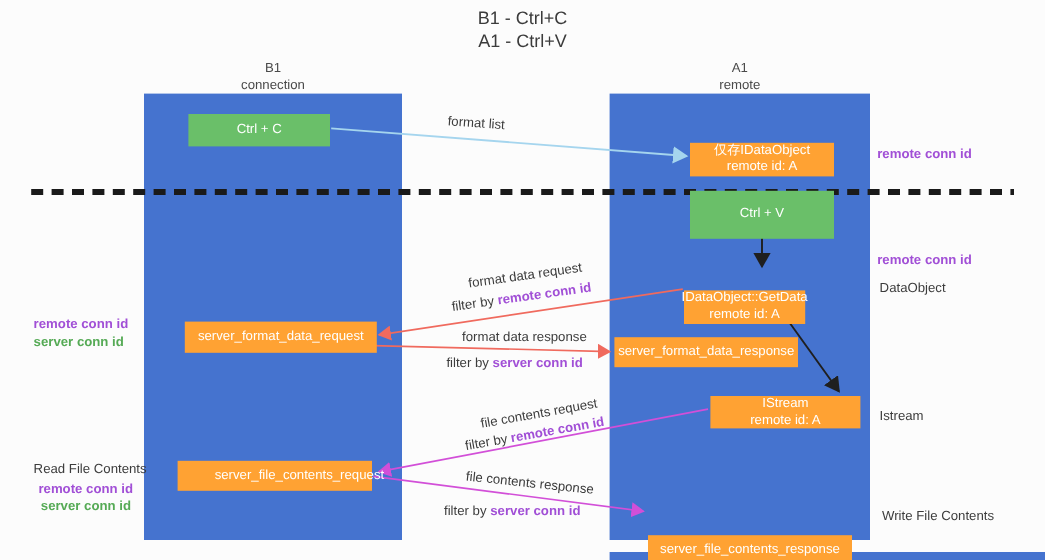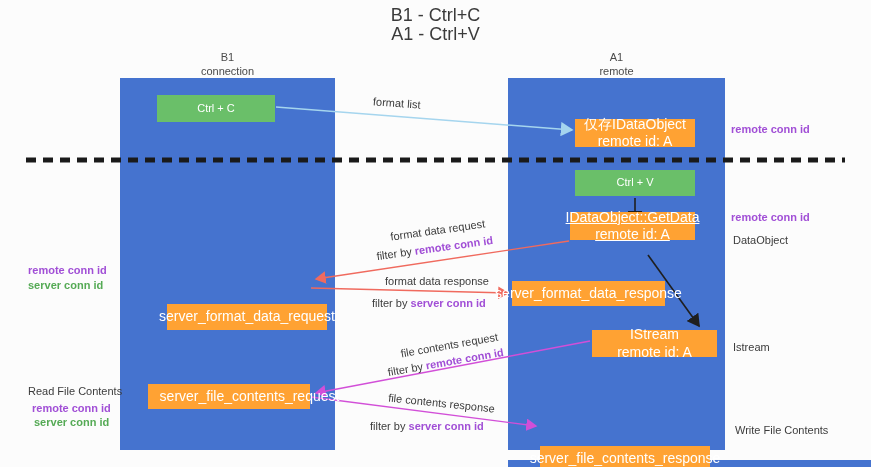--- a/index.html
+++ b/index.html
@@ -9,21 +9,21 @@
     position: relative;
     width: 871px;
     height: 467px;
     background: #fcfcfc;
     overflow: hidden;
   }
   .title {
     position: absolute;
     top: 6px; left: 0; width: 100%;
     text-align: center;
-    font-size: 18px;
+    font-size: 15px;
     color: #3b3b3b;
     line-height: 19px;
   }
   .colhead {
     position: absolute;
     text-align: center;
     font-size: 11px;
     color: #4a4a4a;
     line-height: 14px;
   }
@@ -36,21 +36,21 @@
     display: flex;
     flex-direction: column;
     align-items: center;
     justify-content: center;
     color: #fff;
     text-align: center;
     line-height: 1.25;
     white-space: nowrap;
   }
   .node.green { background: var(--green); font-size: 11px; }
-  .node.orange { background: var(--orange); font-size: 14px; }
+  .node.orange { background: var(--orange); font-size: 11px; }
   .lbl {
     position: absolute;
     font-size: 11px;
     color: #3c3c3c;
     white-space: nowrap;
   }
   .purple { color: var(--purple); font-weight: bold; }
   .greentxt { color: var(--green_text); font-weight: bold; }
   svg.overlay {
     position: absolute;
@@ -119,30 +119,30 @@
 
   <div class="node green" style="left:157px; top:95px; width:118px; height:27px;">
     <span>Ctrl + C</span>
   </div>
 
   <div class="node orange" style="left:575px; top:119px; width:120px; height:28px;">
     <span>仅存IDataObject</span>
     <span>remote id: A</span>
   </div>
 
-  <div class="node green" style="left:575px; top:170px; width:120px; height:26px;">
+  <div class="node green" style="left:575px; top:159px; width:120px; height:40px;">
     <span>Ctrl + V</span>
   </div>
 
-  <div class="node orange" style="left:570px; top:212px; width:125px; height:28px;text-decoration:underline;">
+  <div class="node orange" style="left:570px; top:242px; width:101px; height:28px;">
     <span>IDataObject::GetData</span>
     <span>remote id: A</span>
   </div>
 
-  <div class="node orange" style="left:167px; top:268px; width:160px; height:26px;margin-top:36px;">
+  <div class="node orange" style="left:154px; top:268px; width:160px; height:26px;">
     <span>server_format_data_request</span>
   </div>
 
   <div class="node orange" style="left:512px; top:281px; width:153px; height:25px;text-align:center;">
     <span>server_format_data_response</span>
   </div>
 
   <div class="node orange" style="left:592px; top:330px; width:125px; height:27px;">
     <span>IStream</span>
     <span>remote id: A</span>

